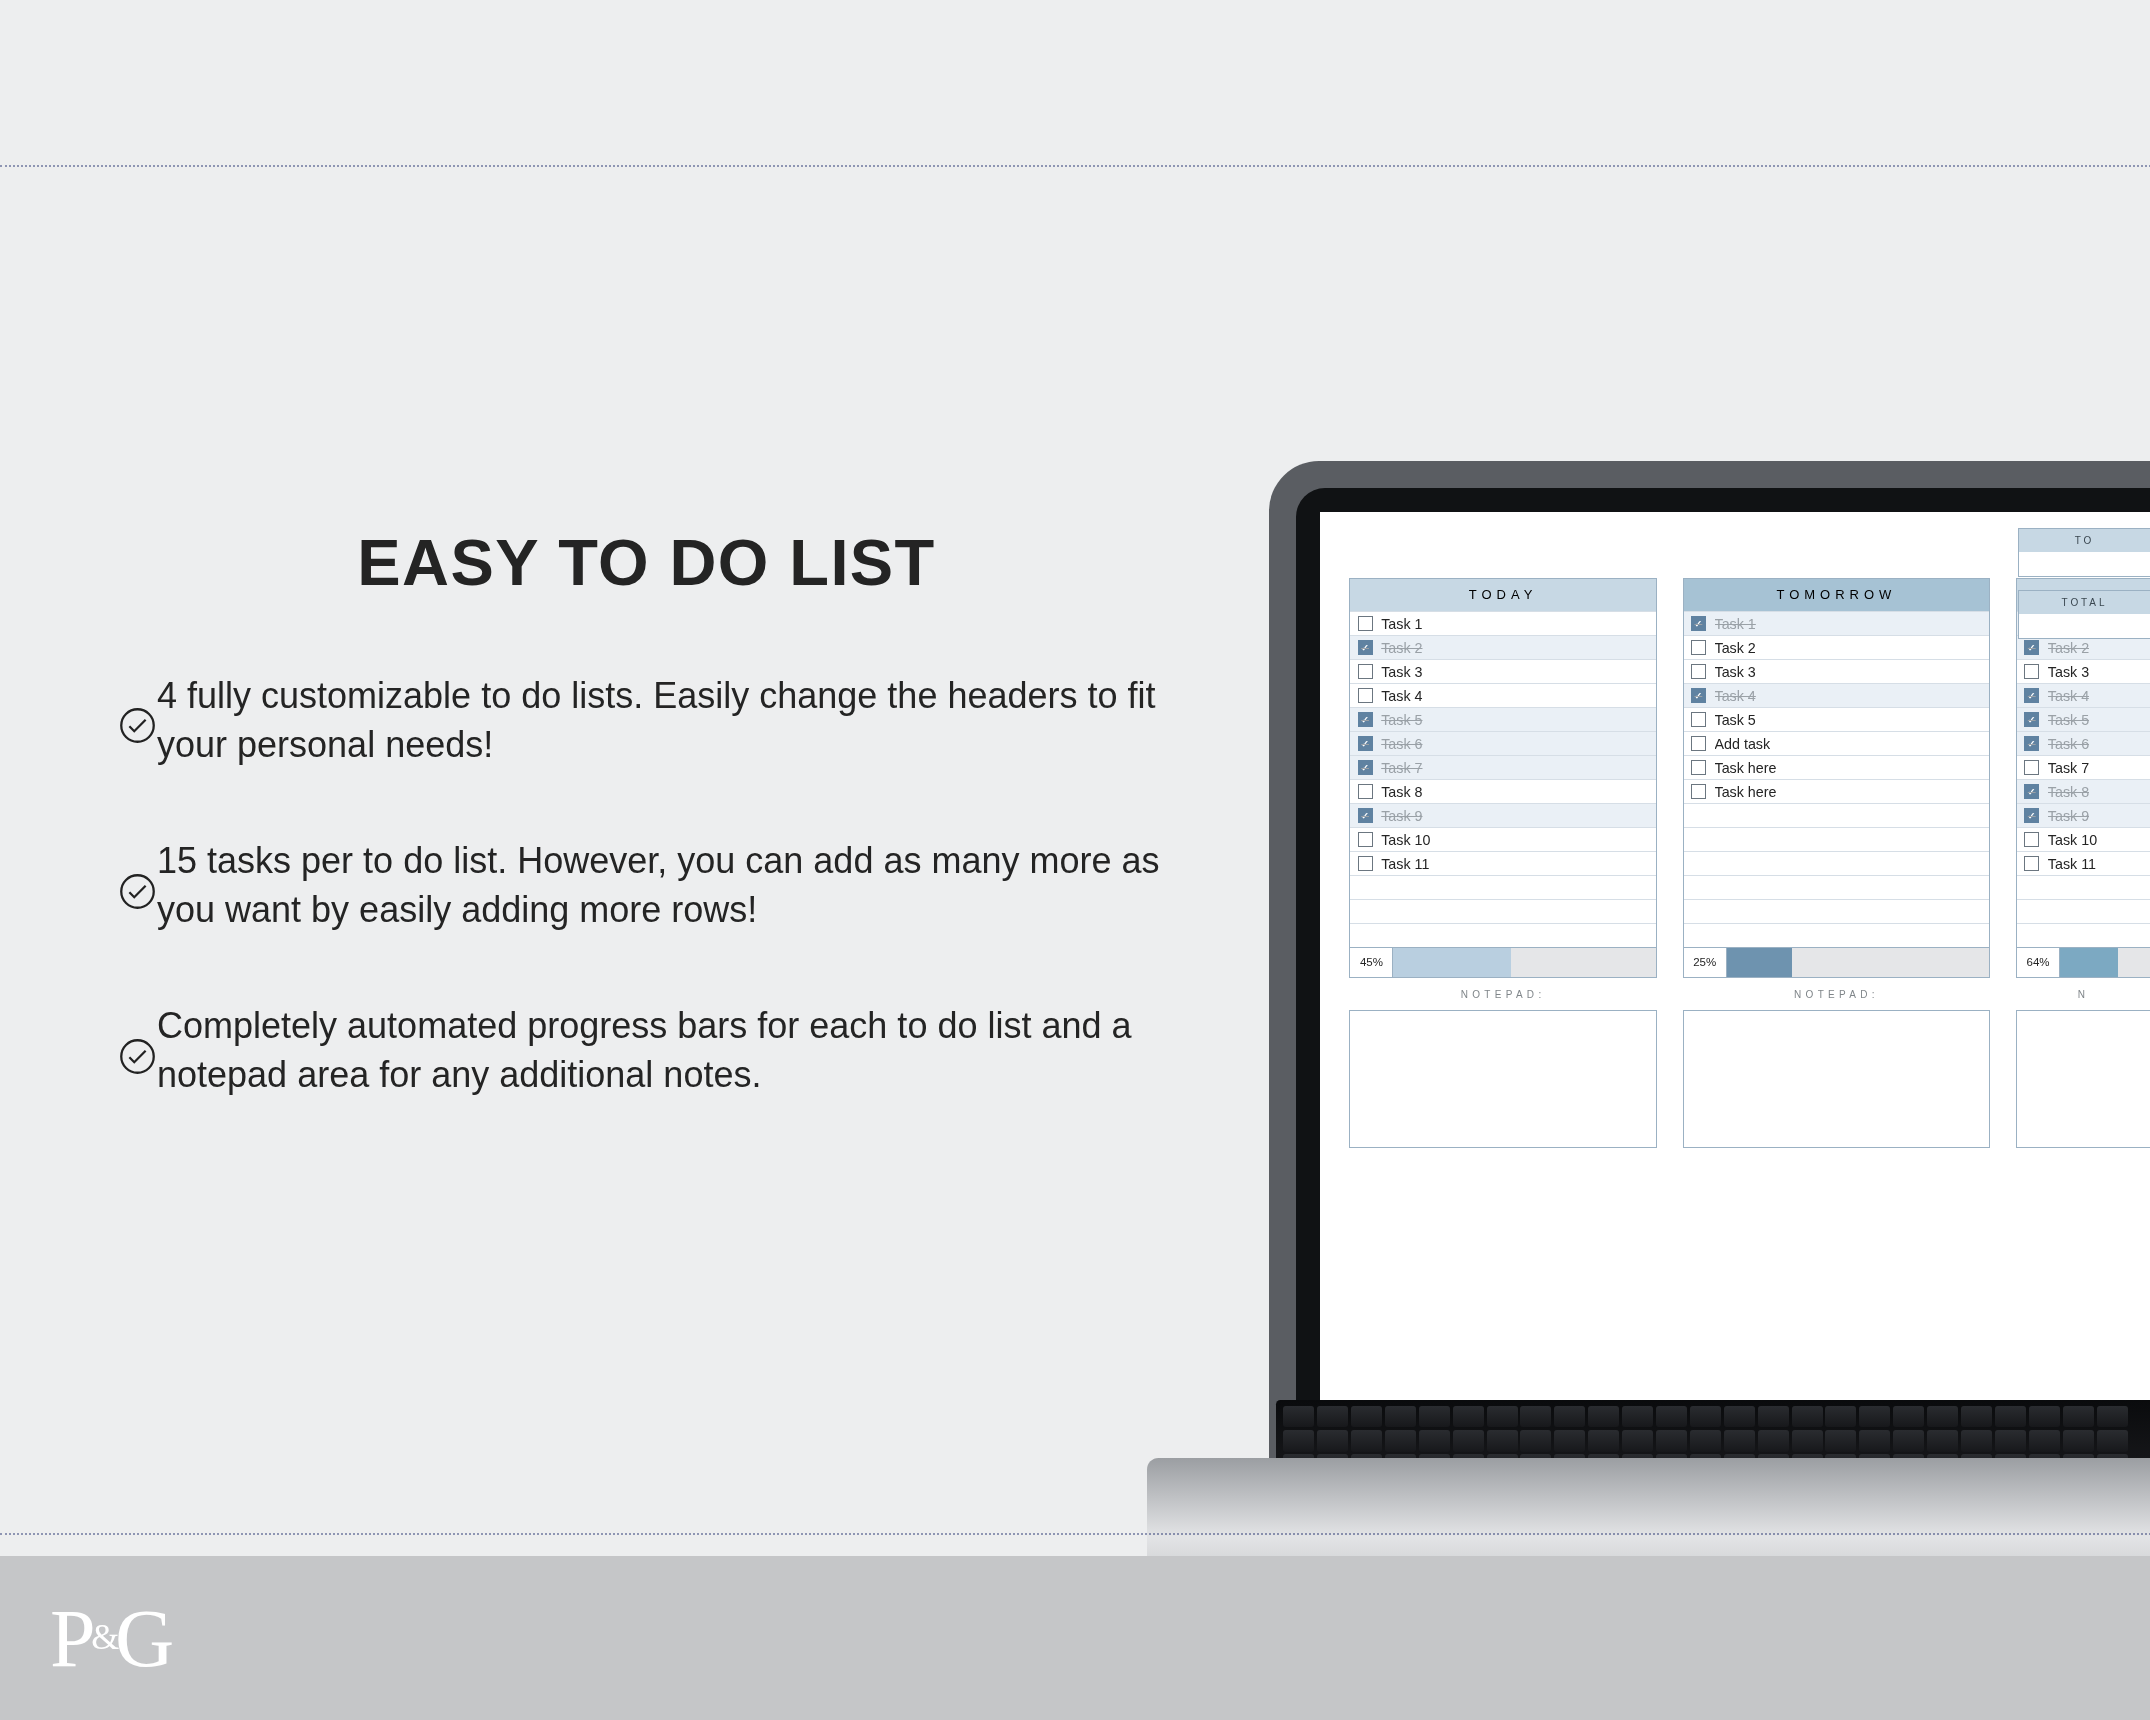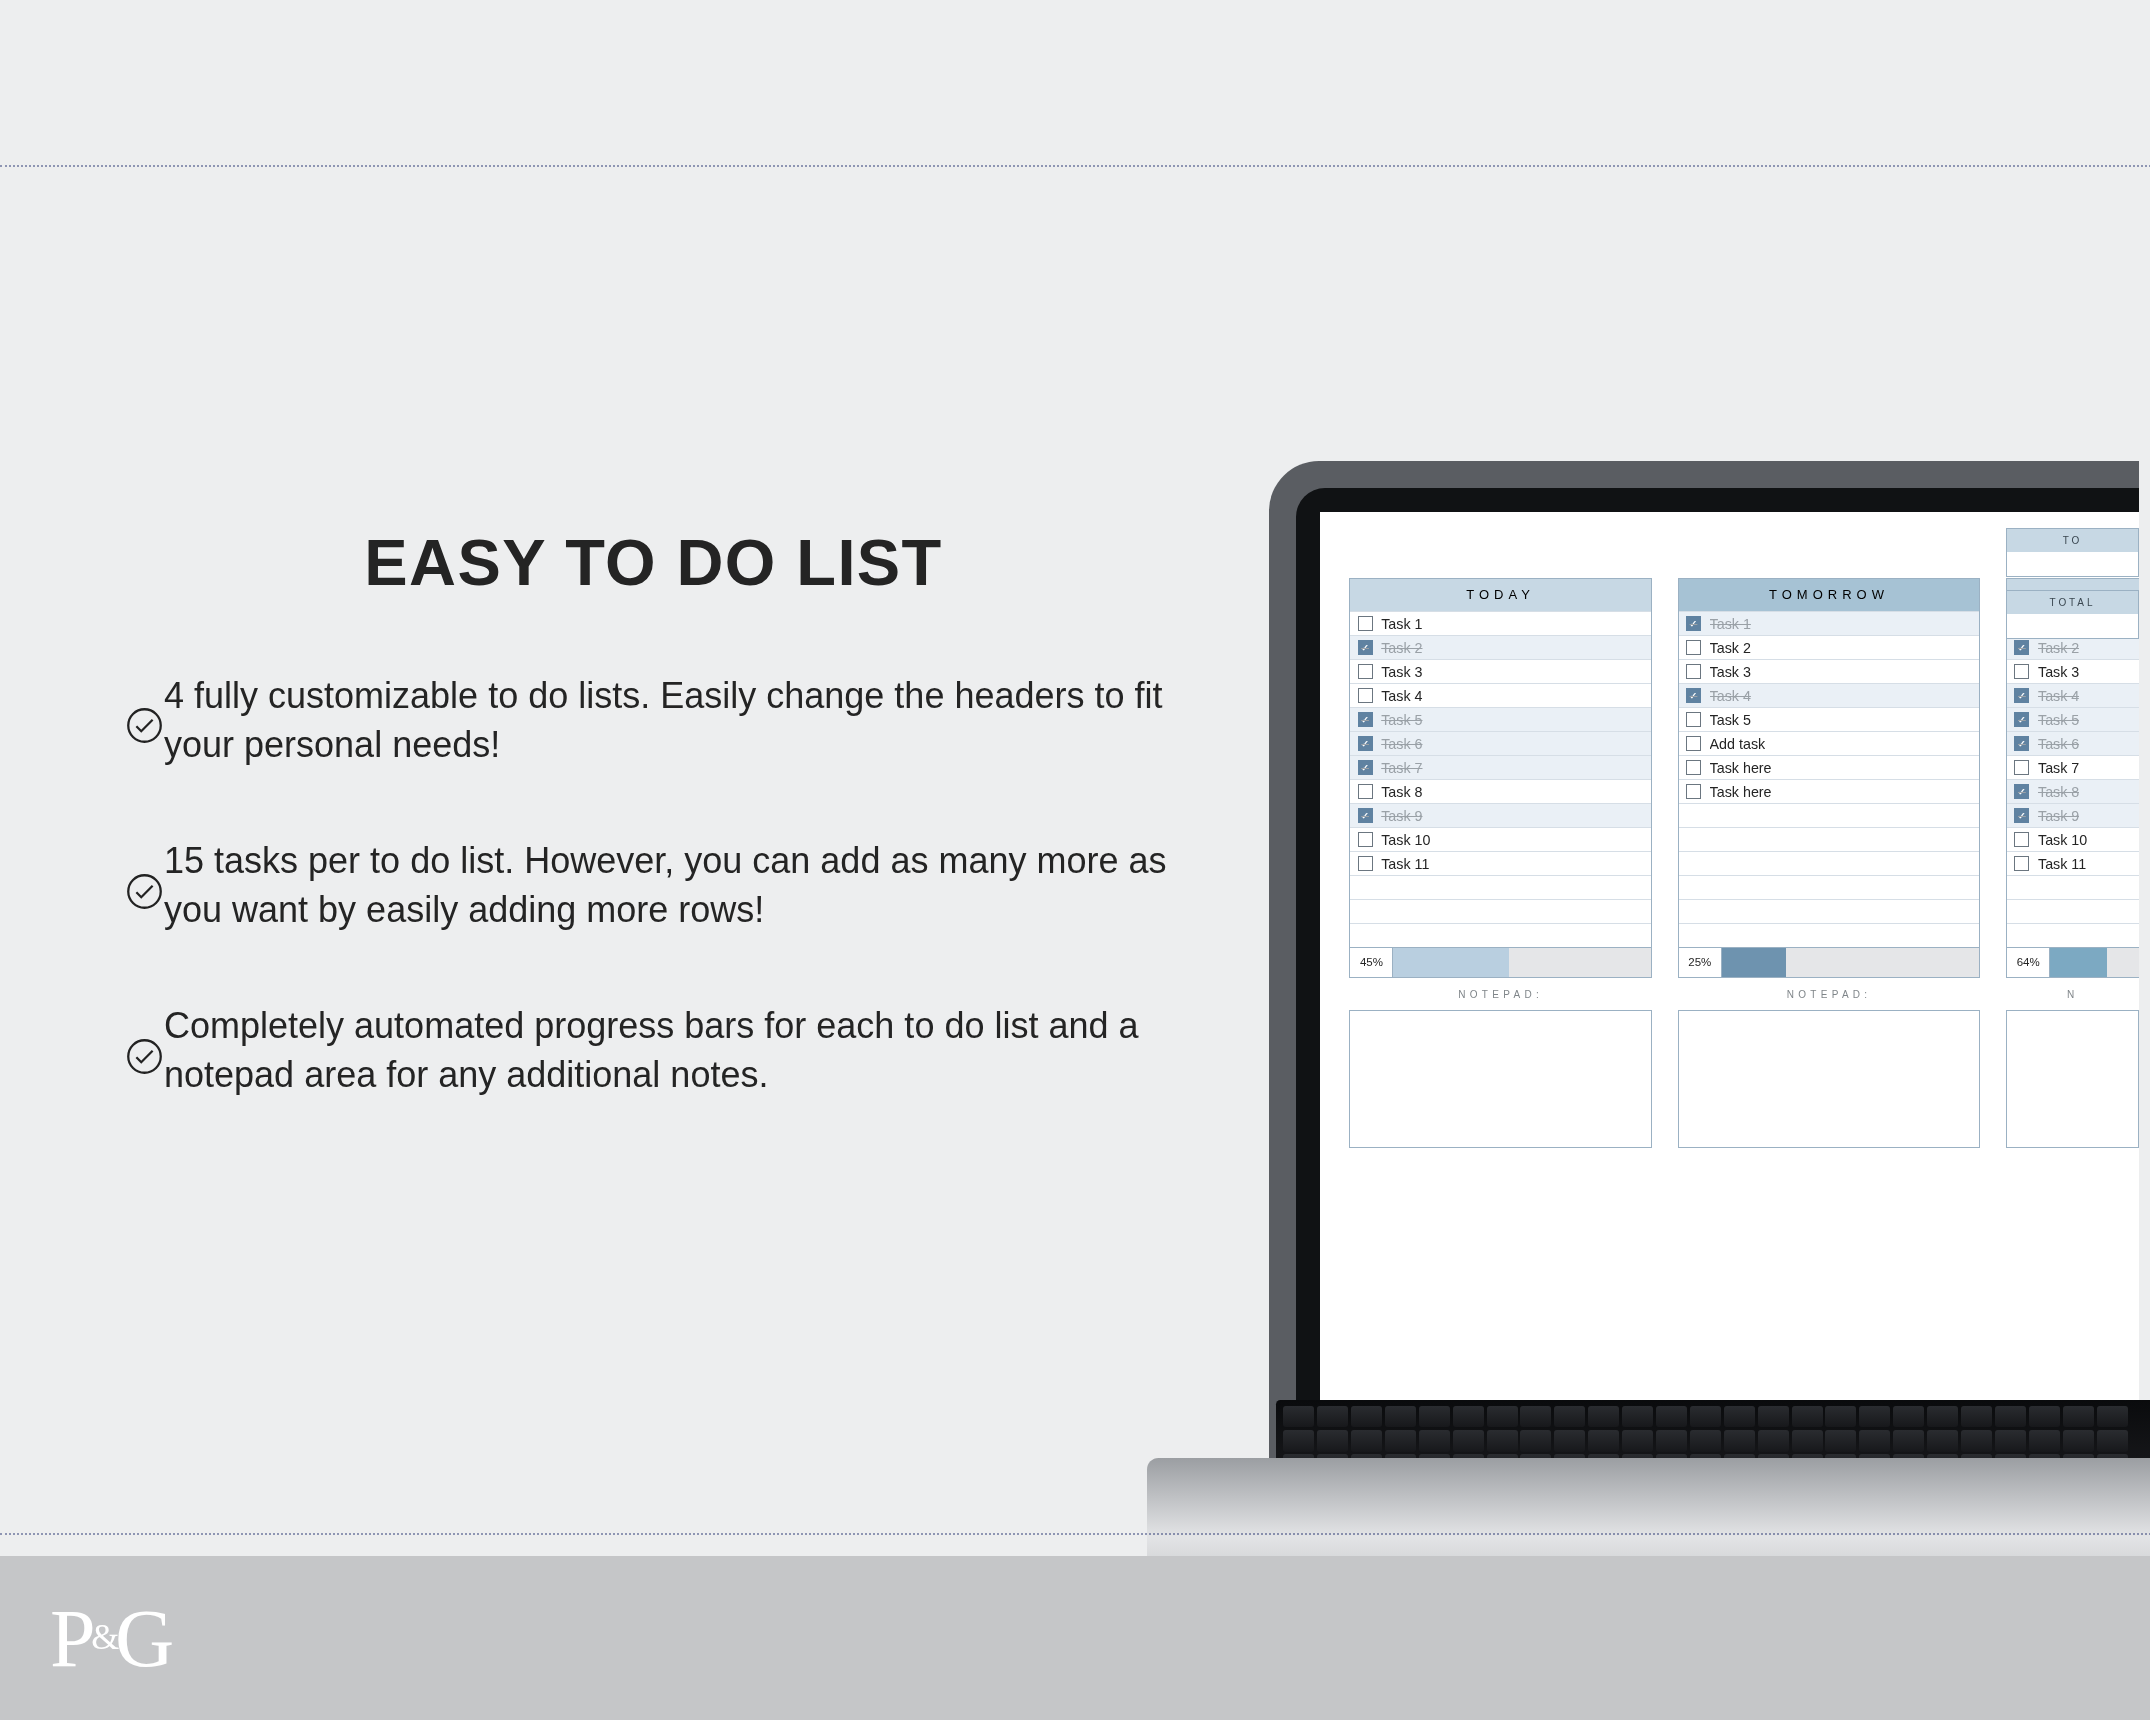--- a/index.html
+++ b/index.html
@@ -39,21 +39,21 @@
     border-top:2.9px dotted var(--dotted);
     width:100%;
     opacity:.45;
   }
   .midzone{position:relative; height:1362px;}
   .botrule{position:absolute; bottom:186px; left:0; right:0;}
 
   
   .marketing{
     position:absolute;
-    left:125px; top:358px;
+    left:118px; top:358px;
     width:1057px;
   }
   .headline{
     font-weight:700;
     font-size:65px;
     letter-spacing:1.4px;
     text-align:center;
     margin:0 0 72px 0;
   }
   .feat{display:flex; margin-bottom:68px; align-items:center;}
@@ -65,21 +65,21 @@
     font-weight:400;
   }
 
   
   .laptop{
     position:absolute;
     right:0; top:294px;
     width:1004px; height:1140px;
   }
   .lid{
-    position:absolute; top:0; left:122px; right:12px;
+    position:absolute; top:0; left:122px; right:0;
     height:1011px;
     background:#5a5d62;
     border-radius:50px 0 0 0;
     padding:27px 0 27px 27px;
     box-sizing:border-box;
   }
   .lid .bezel{
     background:#101214;
     border-radius:29px 0 0 0;
     height:100%;

